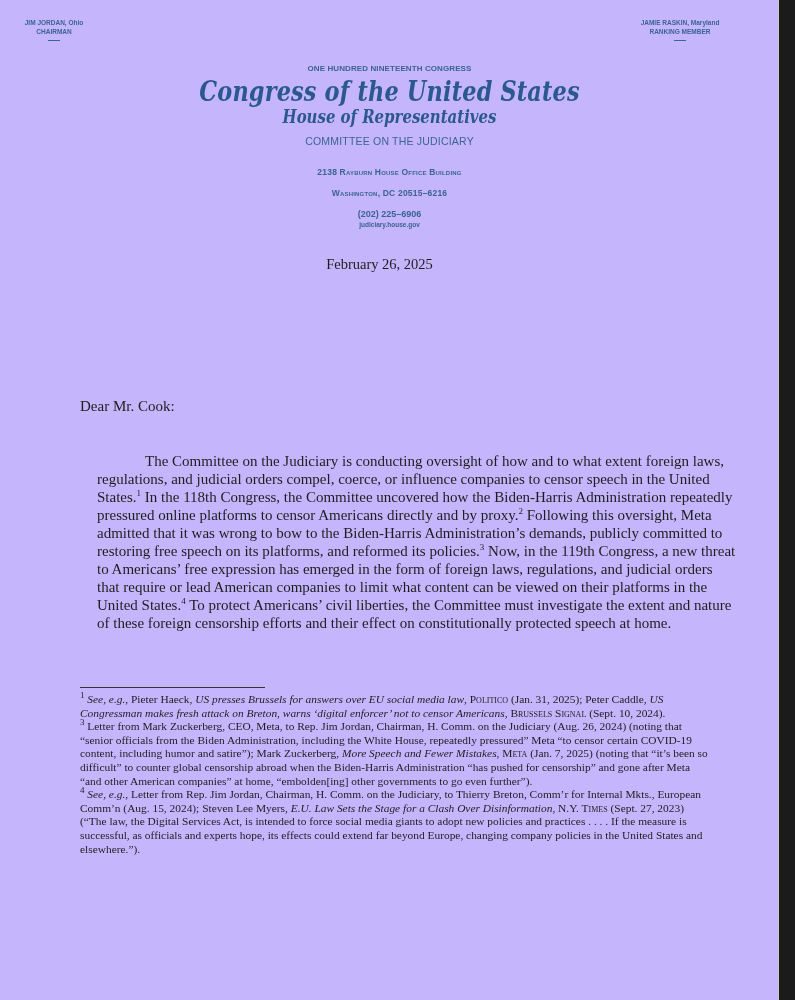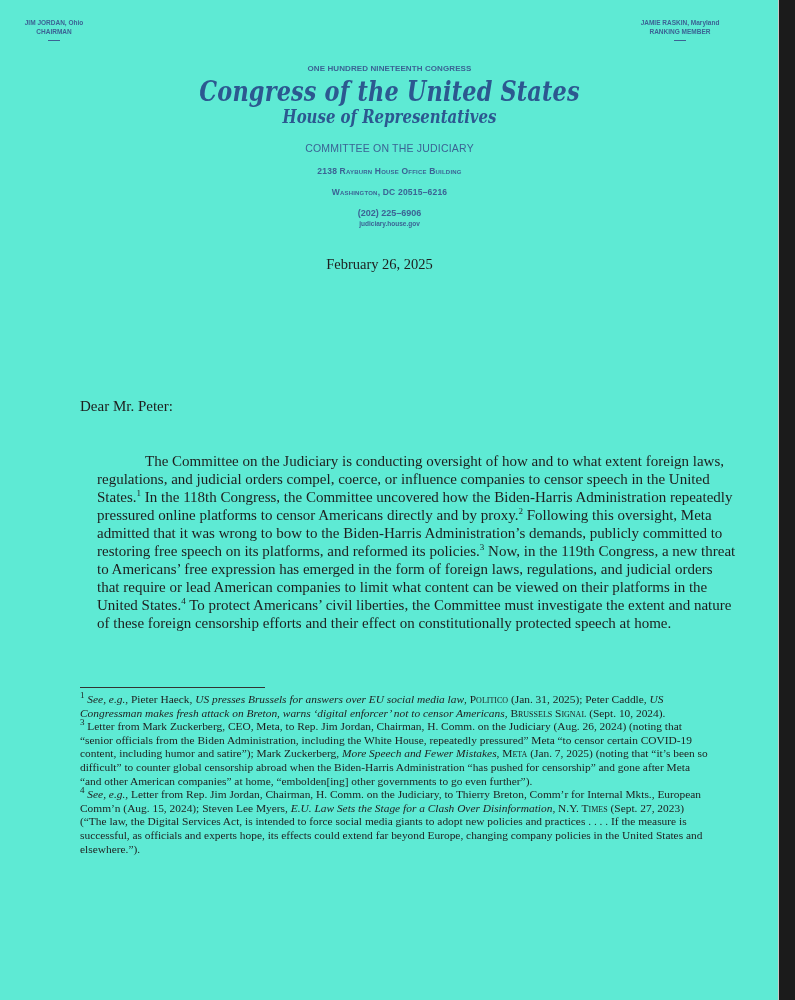--- a/index.html
+++ b/index.html
@@ -4,21 +4,21 @@
   <style>
     html, body { margin: 0; padding: 0; }
     body {
       width: 795px; height: 1000px; overflow: hidden;
       background: #1b1b1b;
       position: relative;
     }
     .page {
       position: absolute; left: 0; top: 0;
       width: 779px; height: 1000px;
-      background: #5eead4;
+      background: #c4b5fd;
       border-right: 1px solid #c8c8c8;
       box-sizing: border-box;
       color: #1a1a1a;
       font-family: "Liberation Serif", "DejaVu Serif", serif;
     }
     .side-strip {
       position: absolute; left: 780px; top: 0; width: 15px; height: 1000px;
       background: #1b1b1b;
     }
     .member {
@@ -50,29 +50,29 @@
       font-style: italic;
     }
     .lh-house {
       font-family: "DejaVu Serif", "Liberation Serif", serif;
       font-size: 18px; font-weight: bold; line-height: 22px;
       color: #2c5890; font-style: italic;
       transform: scaleX(0.83); transform-origin: center;
     }
     .lh-committee {
       font-family: "Liberation Sans", "DejaVu Sans", sans-serif;
-      font-size: 10.5px; line-height: 16px; color: #3b6394; margin-top: 12px;
+      font-size: 10.5px; line-height: 16px; color: #3b6394; margin-top: 5px;
       letter-spacing: 0.2px;
     }
     .lh-small {
       font-family: "Liberation Sans", "DejaVu Sans", sans-serif;
       font-size: 8.5px; font-weight: bold; color: #3b6394;
       font-variant: small-caps; letter-spacing: 0.2px;
     }
-    .lh-addr1 { margin-top: 8px; line-height: 14px; }
+    .lh-addr1 { margin-top: 16px; line-height: 14px; }
     .lh-addr2 { margin-top: 7px; line-height: 14px; }
     .lh-phone {
       font-family: "Liberation Sans", "DejaVu Sans", sans-serif;
       font-size: 9px; color: #3b6394; margin-top: 8px; line-height: 12px;
       font-weight: bold;
     }
     .lh-web {
       font-family: "Liberation Sans", "DejaVu Sans", sans-serif;
       font-size: 6.5px; color: #3b6394; line-height: 9px; font-weight: bold;
     }
@@ -131,21 +131,21 @@
     <div class="lh-committee">COMMITTEE ON THE JUDICIARY</div>
     <div class="lh-small lh-addr1">2138 Rayburn House Office Building</div>
     <div class="lh-small lh-addr2">Washington, DC 20515–6216</div>
     <div class="lh-phone">(202) 225–6906</div>
     <div class="lh-web">judiciary.house.gov</div>
   </div>
 
   <div class="date">February 26, 2025</div>
 
 
-  <div class="salutation">Dear Mr. Peter:</div>
+  <div class="salutation">Dear Mr. Cook:</div>
 
   <p class="body-para"><span>The Committee on the Judiciary is conducting oversight of how and to what extent foreign laws, regulations, and judicial orders compel, coerce, or influence companies to censor speech in the United States.</span><sup>1</sup><span> In the 118th Congress, the Committee uncovered how the Biden-Harris Administration repeatedly pressured online platforms to censor Americans directly and by proxy.</span><sup>2</sup><span> Following this oversight, Meta admitted that it was wrong to bow to the Biden-Harris Administration’s demands, publicly committed to restoring free speech on its platforms, and reformed its policies.</span><sup>3</sup><span> Now, in the 119th Congress, a new threat to Americans’ free expression has emerged in the form of foreign laws, regulations, and judicial orders that require or lead American companies to limit what content can be viewed on their platforms in the United States.</span><sup>4</sup><span> To protect Americans’ civil liberties, the Committee must investigate the extent and nature of these foreign censorship efforts and their effect on constitutionally protected speech at home.</span></p>
 
   <div class="fn-rule"></div>
 
   <div class="footnotes">
     <p class="fn"><sup>1</sup> <i>See, e.g.</i><span>, Pieter Haeck, </span><i>US presses Brussels for answers over EU social media law</i><span>, </span><span class="sc">Politico</span><span> (Jan. 31, 2025); Peter Caddle, </span><i>US Congressman makes fresh attack on Breton, warns ‘digital enforcer’ not to censor Americans</i><span>, </span><span class="sc">Brussels Signal</span><span> (Sept. 10, 2024).</span></p>
 
 
     <p class="fn"><sup>3</sup> <span>Letter from Mark Zuckerberg, CEO, Meta, to Rep. Jim Jordan, Chairman, H. Comm. on the Judiciary (Aug. 26, 2024) (noting that “senior officials from the Biden Administration, including the White House, repeatedly pressured” Meta “to censor certain COVID-19 content, including humor and satire”); Mark Zuckerberg, </span><i>More Speech and Fewer Mistakes</i><span>, </span><span class="sc">Meta</span><span> (Jan. 7, 2025) (noting that “it’s been so difficult” to counter global censorship abroad when the Biden-Harris Administration “has pushed for censorship” and gone after Meta “and other American companies” at home, “embolden[ing] other governments to go even further”).</span></p>

